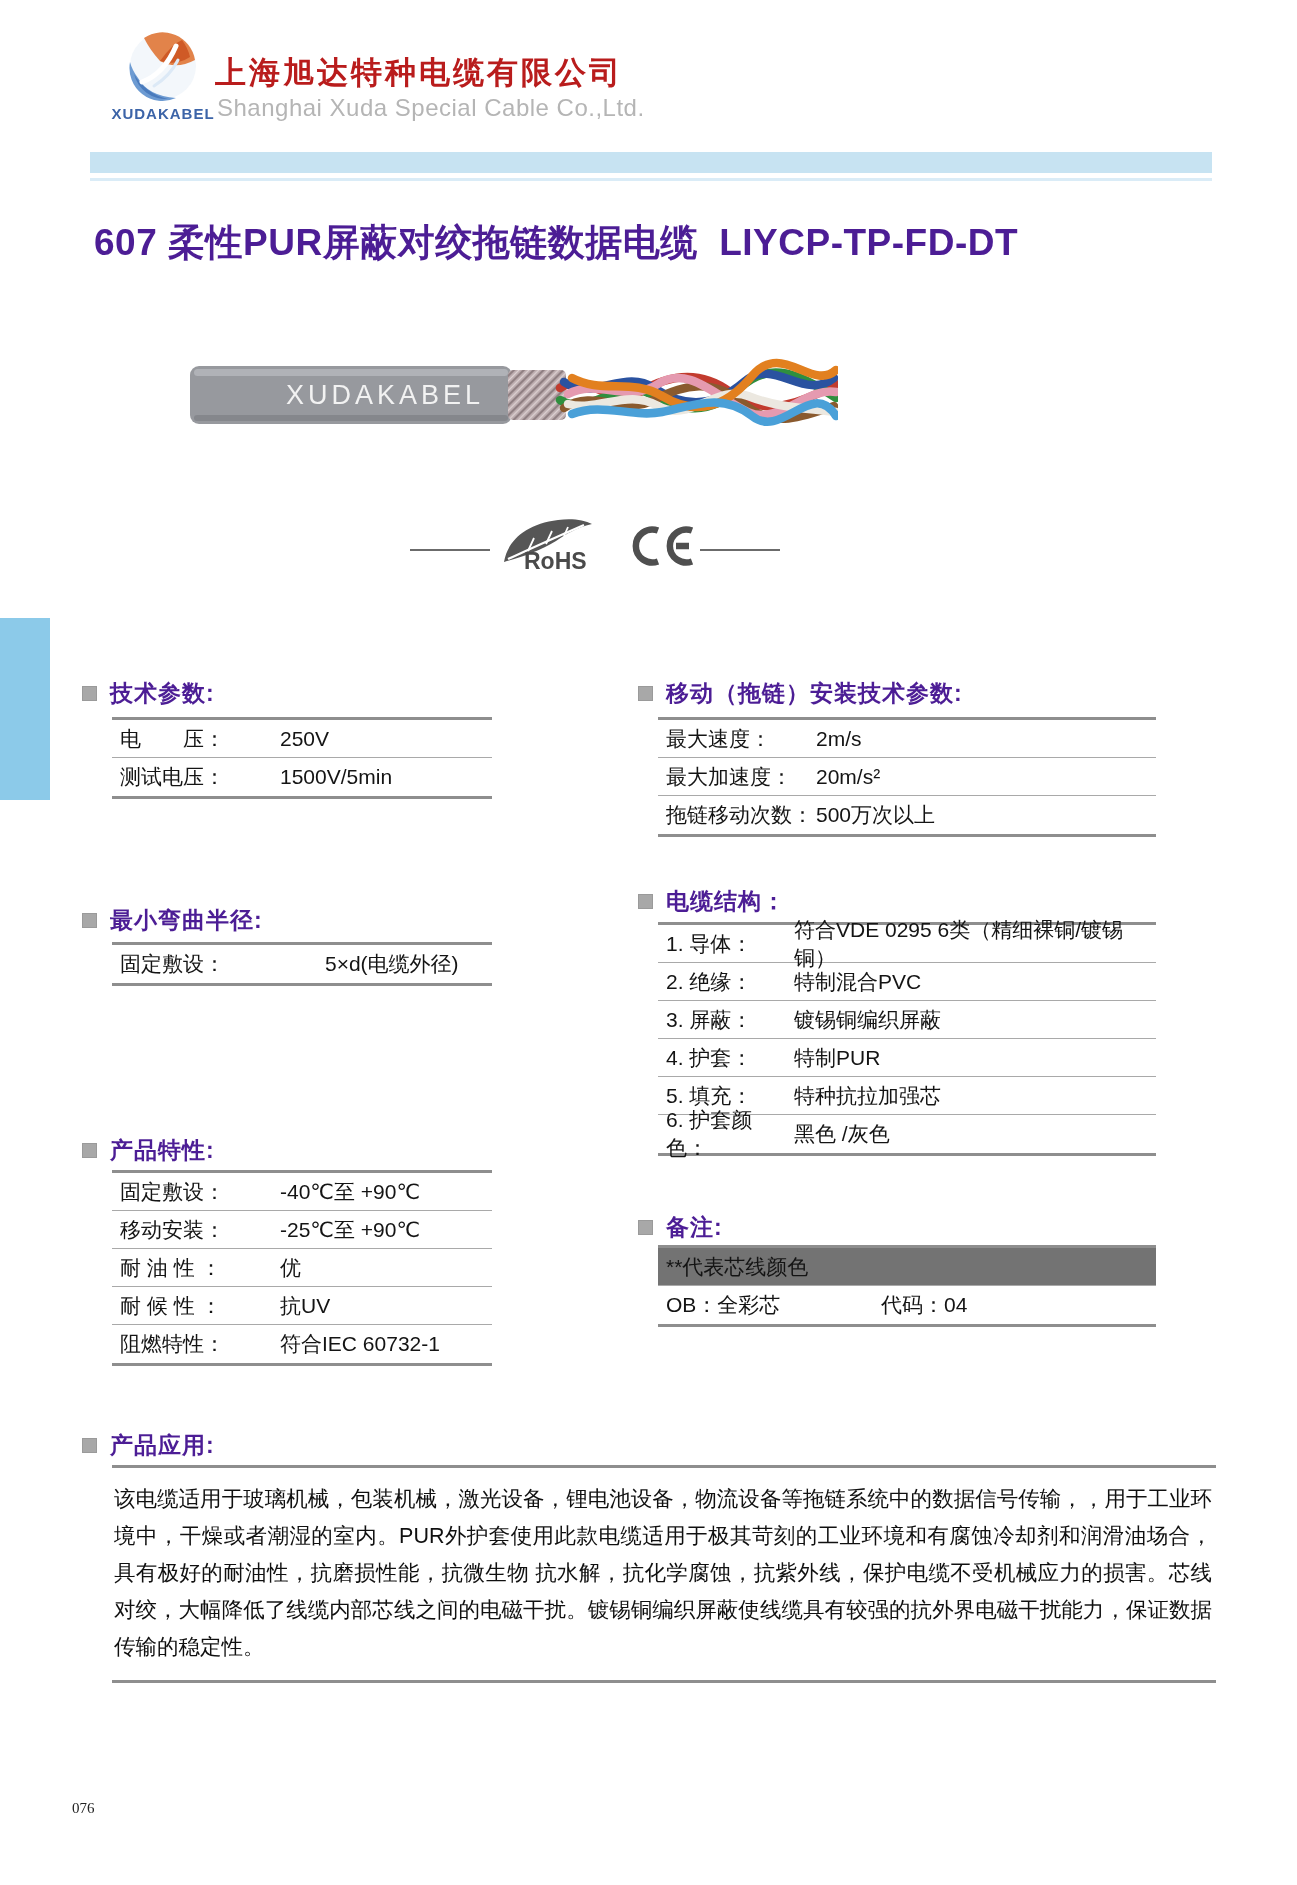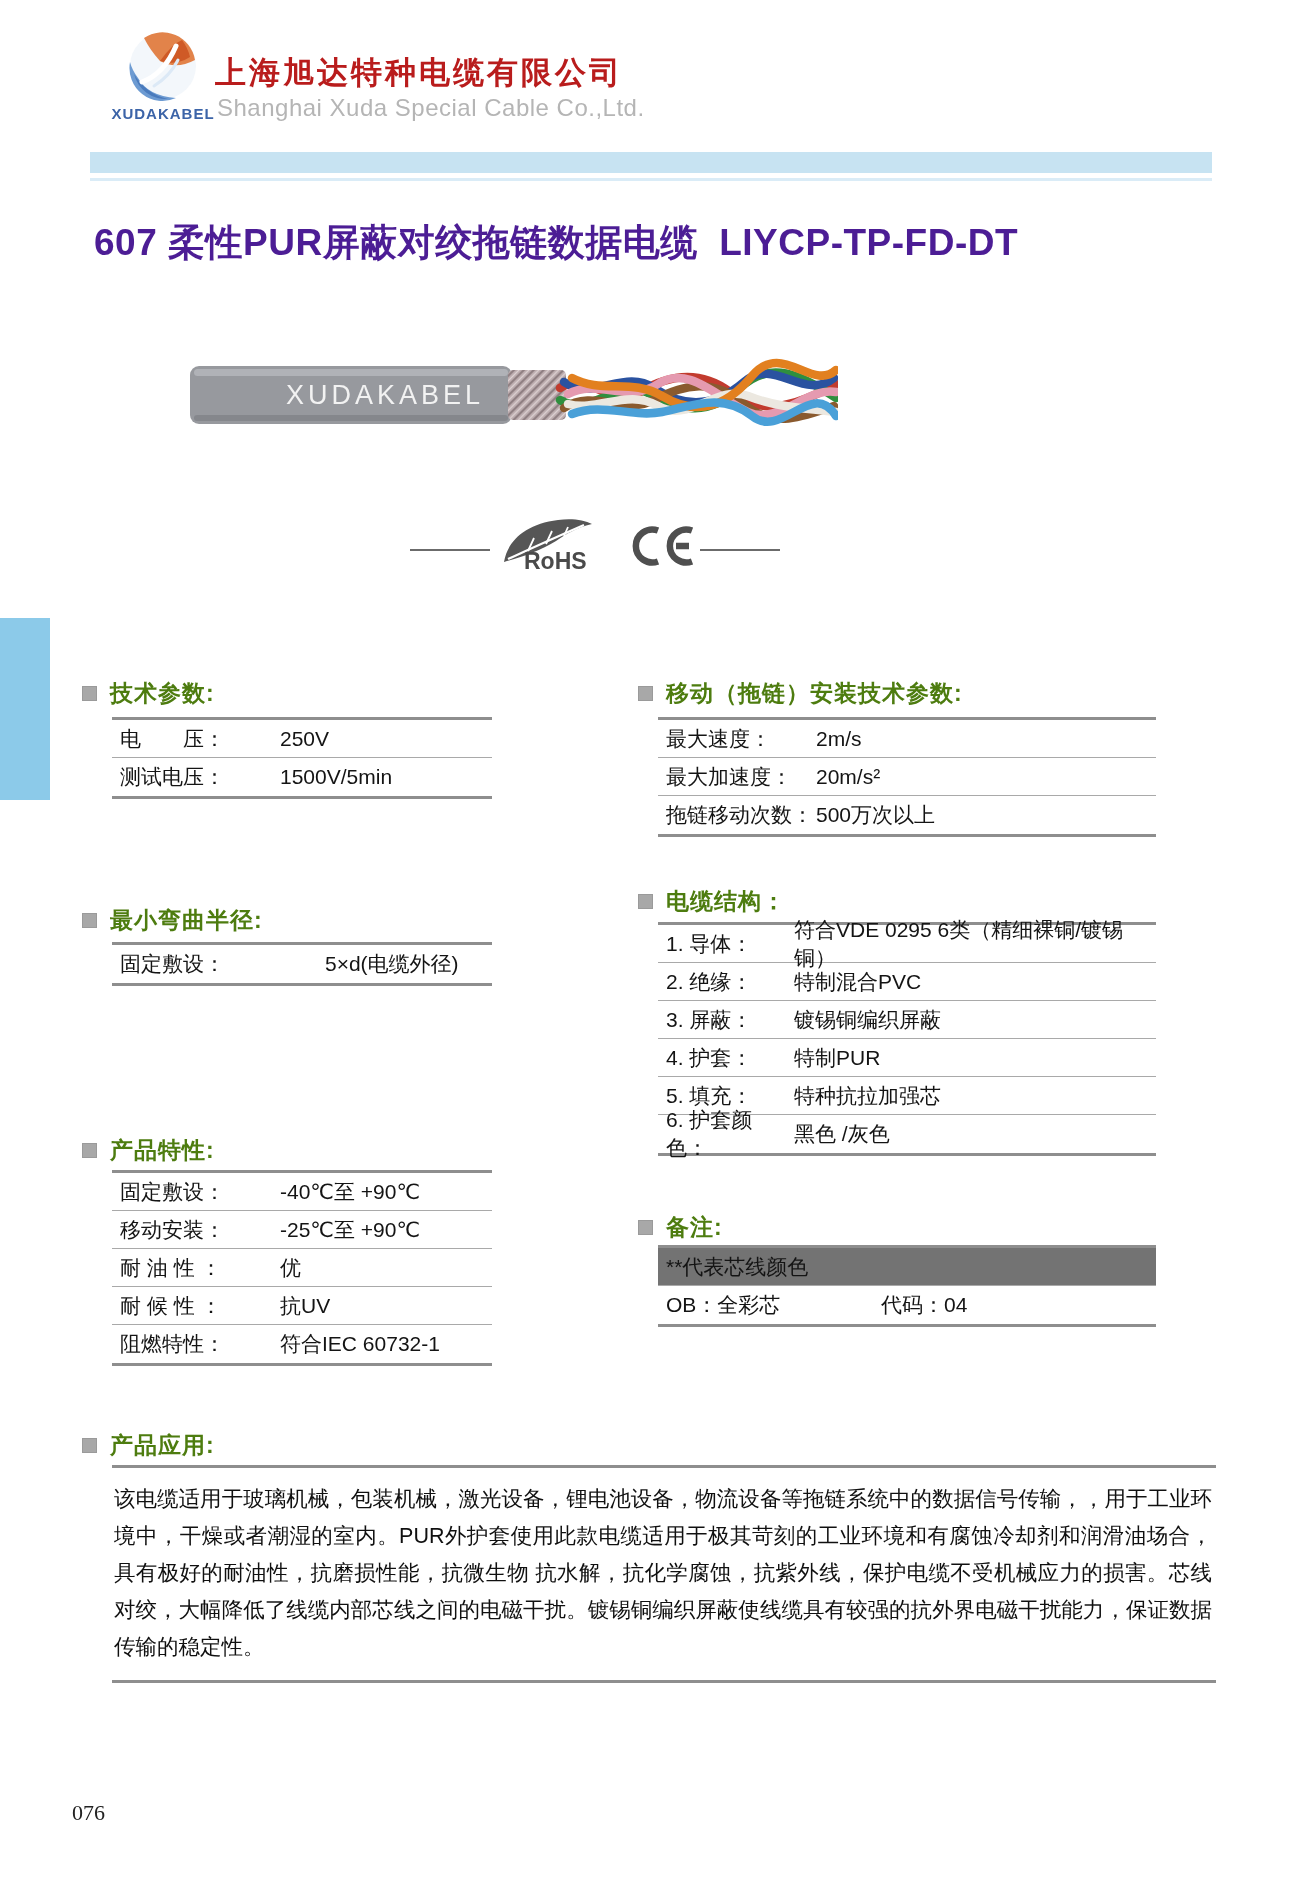--- a/index.html
+++ b/index.html
@@ -28,21 +28,21 @@
   .rohs { position:absolute; left:498px; top:516px; }
   .ce { position:absolute; left:628px; top:524px; }
 
   
   .side-tab { position:absolute; left:0; top:618px; width:50px; height:182px; background:#8ccae9; }
 
   
   .sec { position:absolute; }
   .sec-head { display:flex; align-items:center; gap:13px; height:34px; }
   .bullet { width:15px; height:15px; background:#a8a8a8; border:1px solid #9a9a9a; flex:0 0 auto; }
-  .sec-title { font-size:23px; font-weight:bold; color:#4d7c0f; letter-spacing:1px; }
+  .sec-title { font-size:23px; font-weight:bold; color:#4c1d95; letter-spacing:1px; }
 
   .dtable { margin-left:30px; border-top:3px solid #8e8e8e; border-bottom:3px solid #8e8e8e; }
   .col-right .dtable { margin-left:20px; }
   .drow { display:flex; align-items:center; height:38px; border-bottom:1px solid #a9a9a9; padding-left:8px; font-size:21px; color:#141414; }
   .dtable .drow:last-child { border-bottom:none; }
   .dlabel { flex:0 0 var(--lw,160px); }
   .dvalue { flex:1 1 auto; }
   .drow.note { background:#737373; }
 
   #sec-tech      { left:82px;  top:676px; width:412px; }
@@ -63,21 +63,21 @@
   #sec-bend .dtable { --lw:205px; }
   #sec-mobile .dtable { width:498px; --lw:150px; }
   #sec-structure .dtable { width:498px; --lw:128px; }
   #sec-remarks .dtable { width:498px; --lw:215px; }
 
   
   #sec-apps .sec-head { height:30px; }
   .apps-box { margin-left:30px; margin-top:5px; width:1104px; border-top:3px solid #8e8e8e; border-bottom:3px solid #8e8e8e; padding:13px 4px 14px 2px; }
   .apps-text { font-size:21.5px; line-height:37px; color:#101010; text-align:justify; }
 
-  .page-num { position:absolute; left:72px; top:1800px; font-family:"Liberation Serif","DejaVu Serif",serif; font-size:22px; color:#222; }
+  .page-num { position:absolute; left:72px; top:1800px; font-family:"Liberation Serif","DejaVu Serif",serif; font-size:15px; color:#222; }
 </style>
 </head>
 <body>
 
 <div class="page">
 
   <div class="logo-wrap">
     <svg width="78" height="74" viewBox="0 0 78 74" style="display:block;margin:0 auto;">
       <circle cx="39" cy="36" r="33" fill="#f3f7fb"></circle>
       <path d="M20,8 A33,33 0 0 1 71,30 Q52,40 36,31 Q26,20 20,8 Z" fill="#e2834a"></path>

